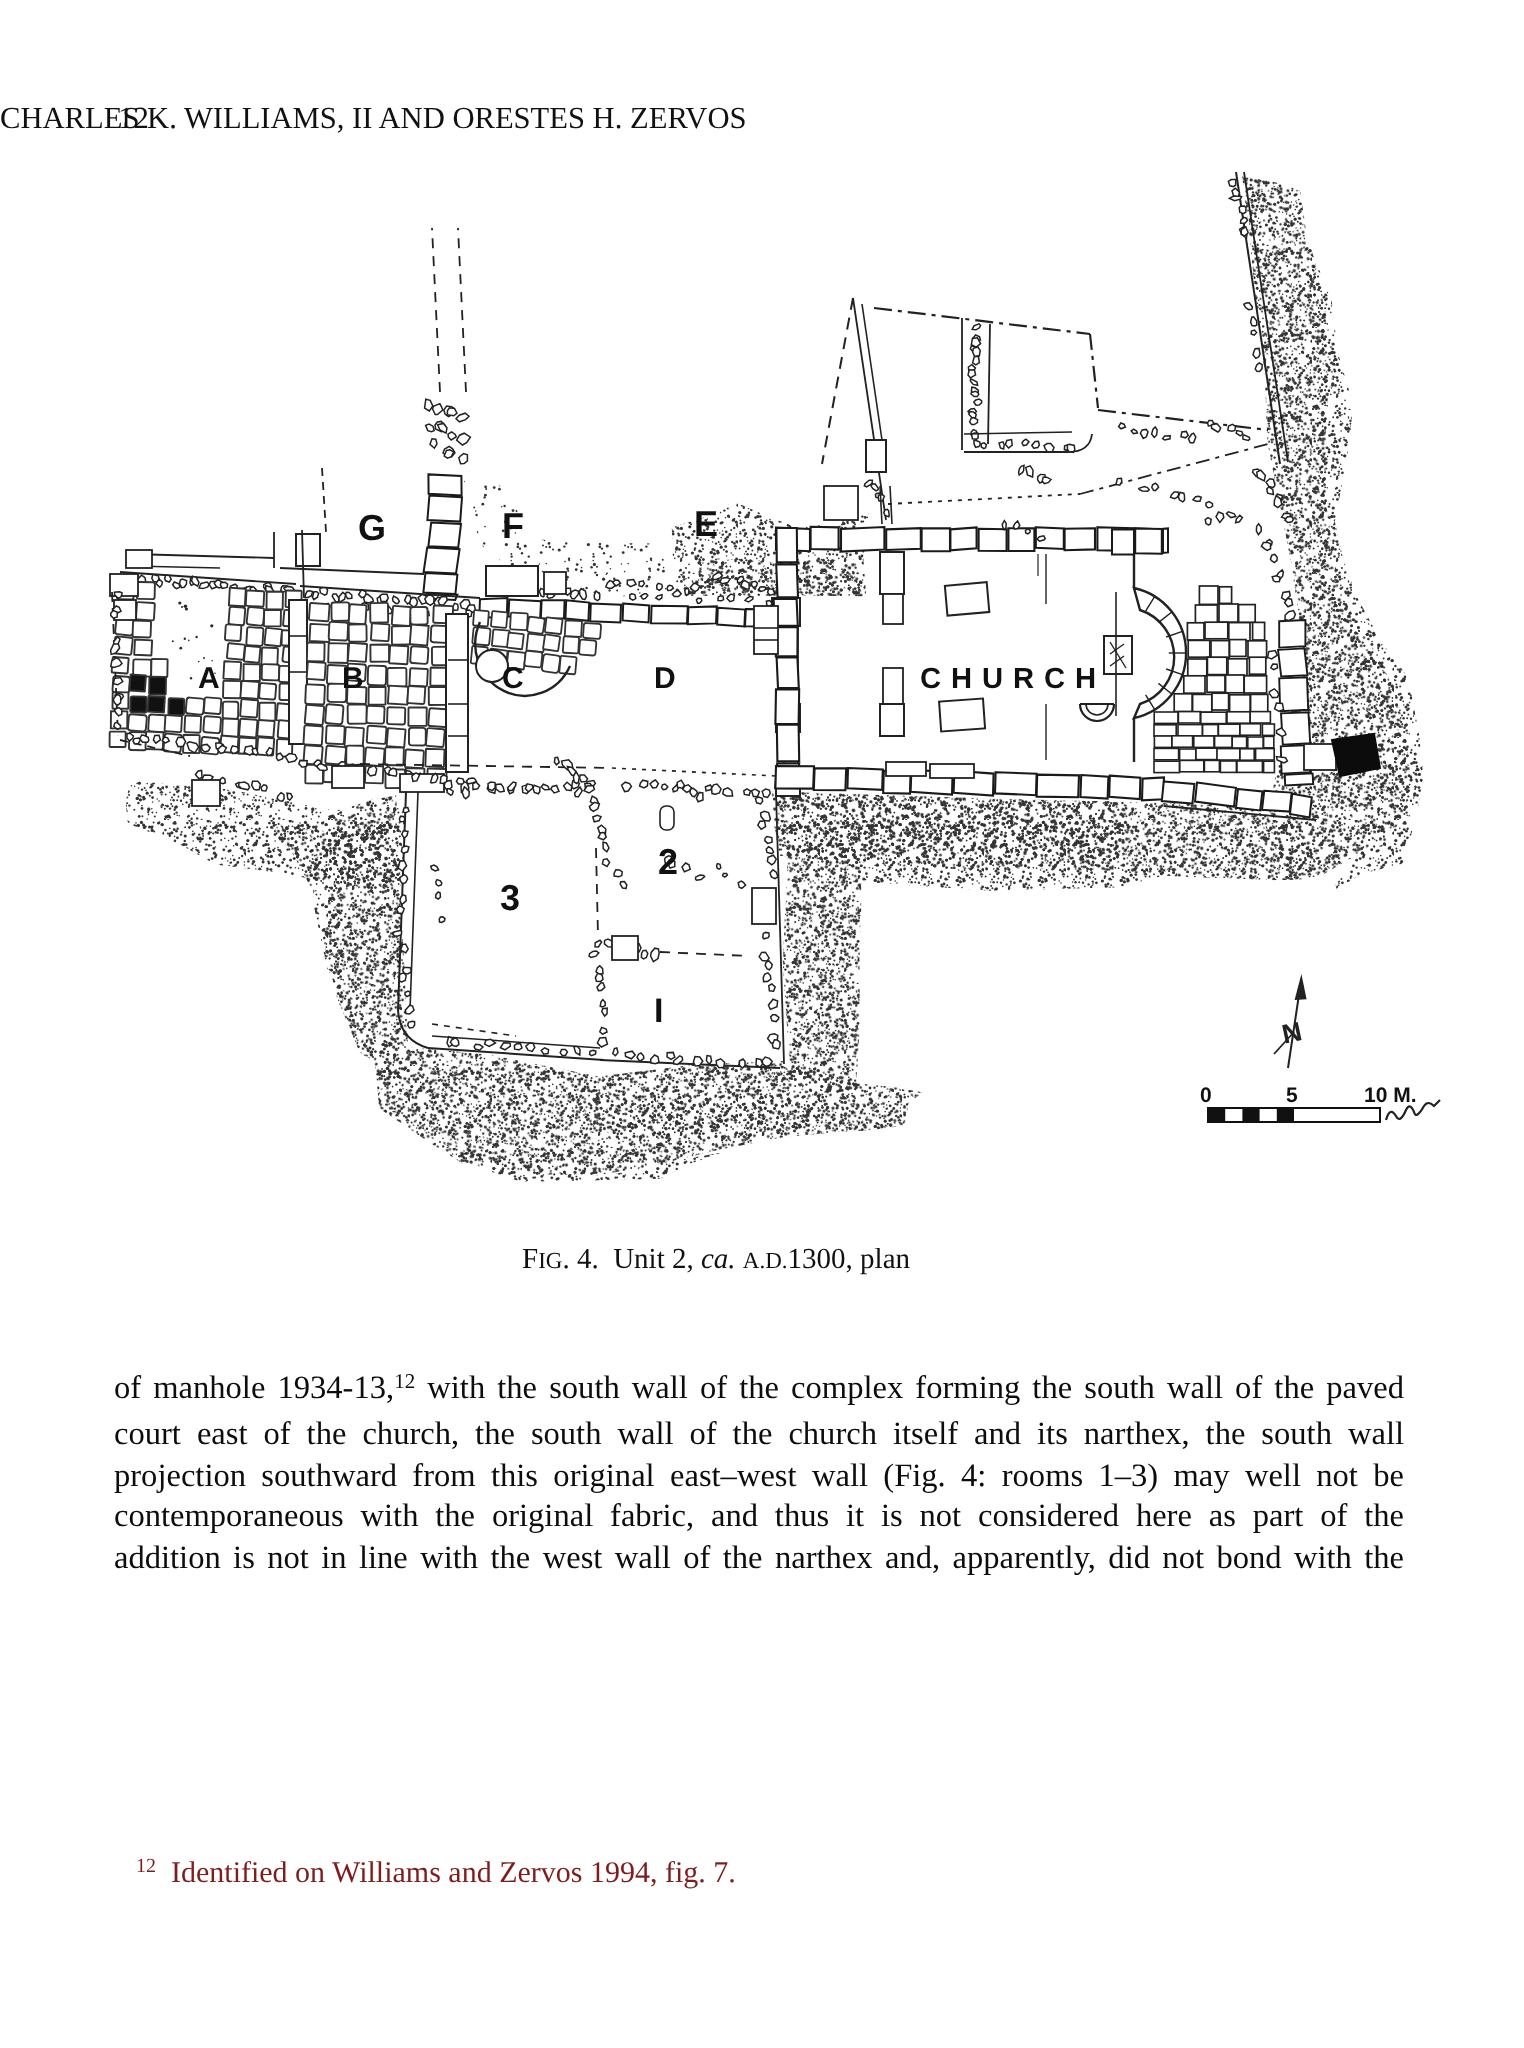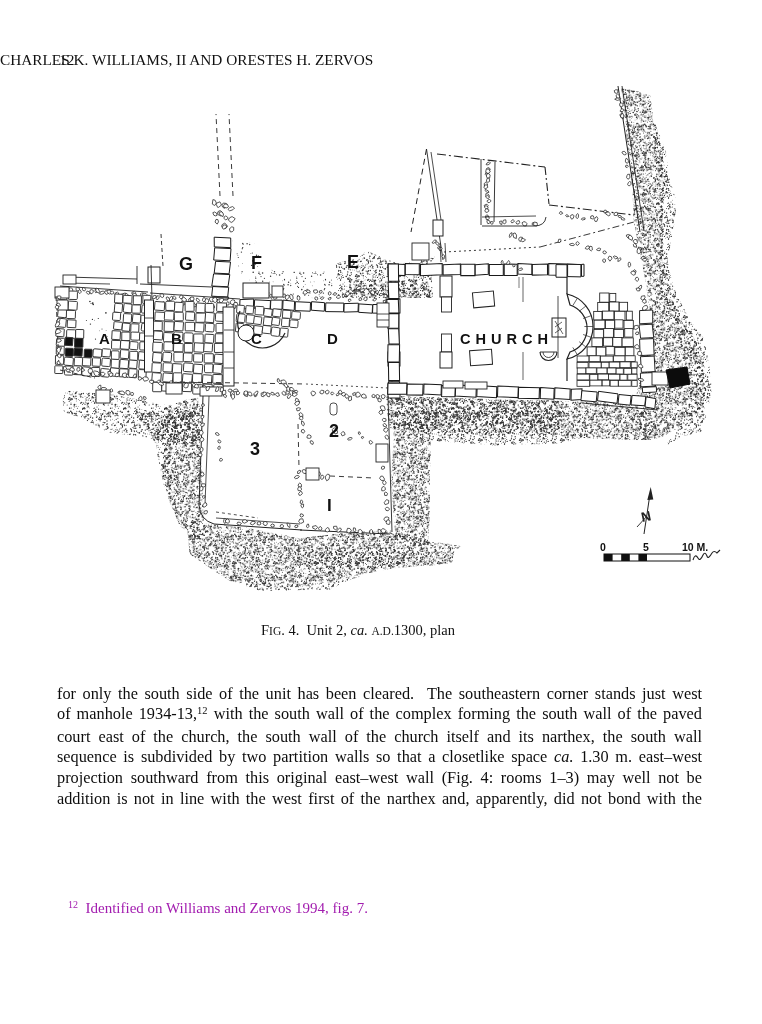--- a/index.html
+++ b/index.html
@@ -1791,20 +1791,19 @@
     </g>
 
 <g>
       <path d="M693,560 q2,-7 5,-2 q2,4 5,-3 q2,-4 4,1 q1,4 5,-3 q2,-3 5,0 l3,-3" fill="none" stroke="#222" stroke-width="1.1"></path>
     </g>
   </svg>
 
 <div class="abs" style="left:0;top:622px;width:716px;text-align:center;font:14.5px 'Liberation Serif',serif;color:#111">F<span style="font-size:11.5px">IG</span>. 4.&nbsp; Unit 2, <i>ca.</i> <span style="font-size:11.5px">A.D.</span>1300, plan</div>
 
 <div class="abs" style="left:57px;top:683.5px;width:645px;font:16.3px/20.65px 'Liberation Serif',serif;color:#0d0d0d">
-<div class="jl">for only the south side of the unit has been cleared.&nbsp; The southeastern corner stands just west</div>
 <div class="jl">of manhole 1934-13,<sup>12</sup> with the south wall of the complex forming the south wall of the paved</div>
 <div class="jl">court east of the church, the south wall of the church itself and its narthex, the south wall</div>
-<div class="jl">sequence is subdivided by two partition walls so that a closetlike space <i>ca.</i> 1.30 m. east–west</div>
 <div class="jl">projection southward from this original east–west wall (Fig.&nbsp;4: rooms 1–3) may well not be</div>
-<div class="jl">addition is not in line with the west first of the narthex and, apparently, did not bond with the</div>
+<div class="jl">contemporaneous with the original fabric, and thus it is not considered here as part of the</div>
+<div class="jl">addition is not in line with the west wall of the narthex and, apparently, did not bond with the</div>
 </div>
 
-<div class="abs" style="left:68px;top:900px;font:15px 'Liberation Serif',serif;color:#a21caf"><sup style="font-size:10px">12</sup>&nbsp; Identified on Williams and Zervos 1994, fig. 7.</div>
+<div class="abs" style="left:68px;top:929px;font:15px 'Liberation Serif',serif;color:#7f1d1d"><sup style="font-size:10px">12</sup>&nbsp; Identified on Williams and Zervos 1994, fig. 7.</div>
 </body></html>

